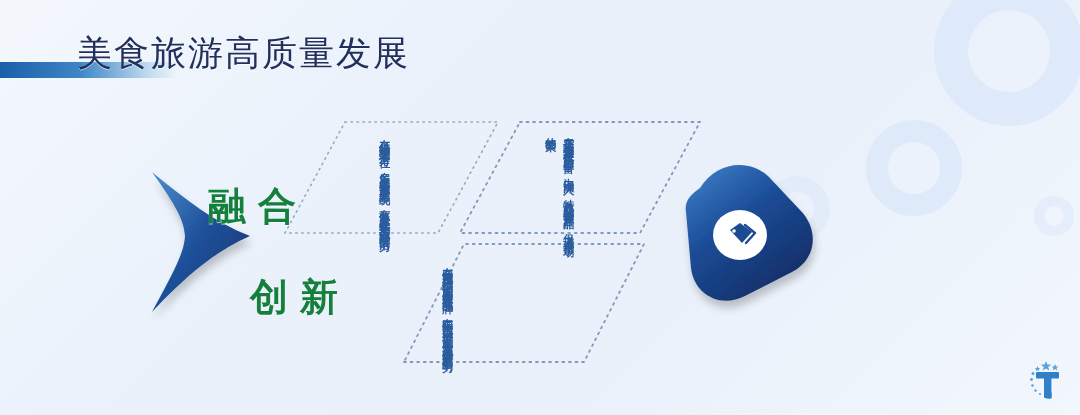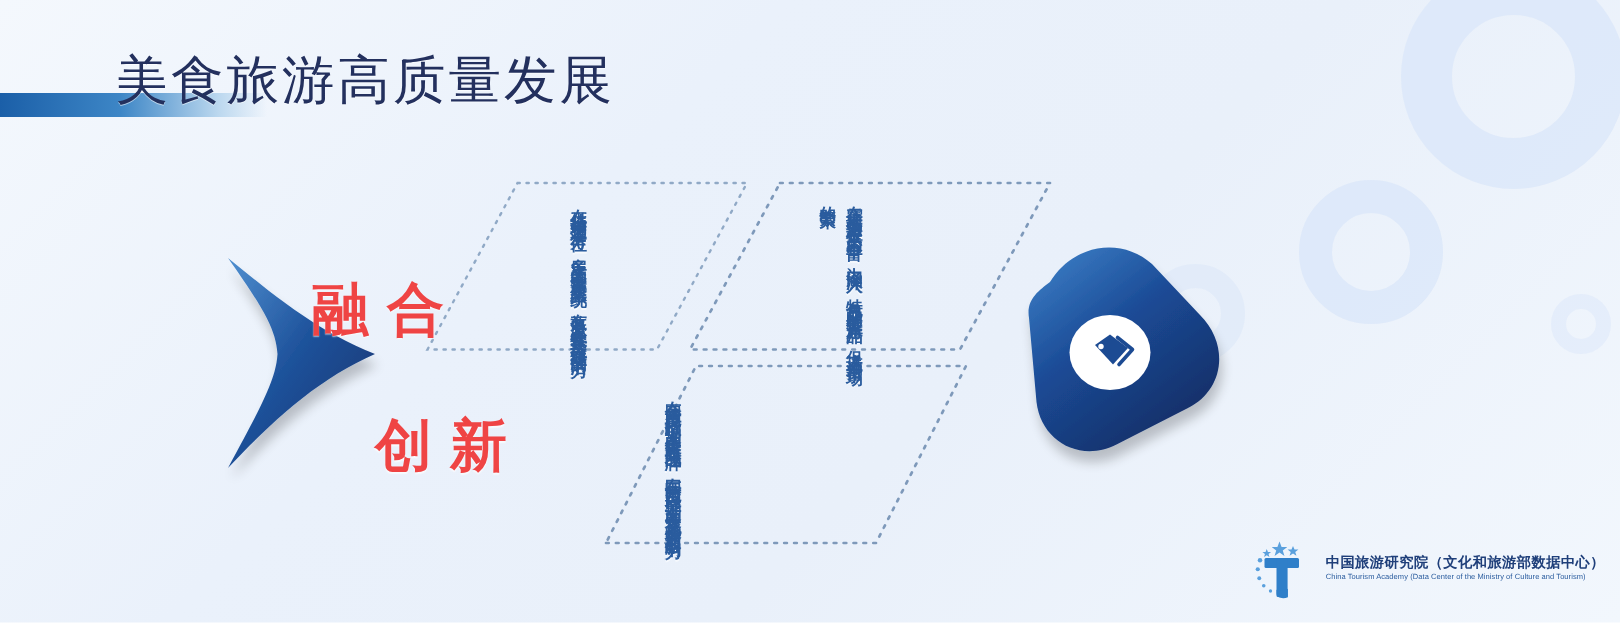--- a/index.html
+++ b/index.html
@@ -54,21 +54,21 @@
   .vt-demand{left:541px;top:128px;height:112px;}
   .vt-brand {left:438px;top:258px;height:108px;}
 
   
   .keyword{
     position:absolute;
     font-family:"Liberation Sans","DejaVu Sans",sans-serif;
     font-weight:bold;
     font-size:38px;
     letter-spacing:12px;
-    color:#ef4444;
+    color:#15803d;
     text-shadow:0 1px 1px rgba(255,255,255,.7);
     white-space:nowrap;
   }
   .kw-fusion{left:208px;top:181px;}
   .kw-innov {left:250px;top:272px;}
 
   
   .logo{
     position:absolute;right:10px;bottom:12px;
     display:flex;align-items:center;gap:7px;
@@ -181,17 +181,13 @@
         <circle cx="11.5" cy="33.5" r="1.2"></circle>
         <circle cx="16" cy="37" r="1.1"></circle>
       </g>
       <g fill="#2f7fc9">
         <rect x="12" y="15" width="23" height="6.6" rx="1"></rect>
         <rect x="20" y="15" width="7.4" height="26" rx="1"></rect>
         <path d="M20,38.5 C20,41.5 24,42.6 27.6,41.2 L27.6,35.5 C25,37 22,37.4 20,36.2 Z"></path>
       </g>
     </svg>
   </div>
-  <div class="logo-text">
-    <div class="logo-cn">中国旅游研究院（文化和旅游部数据中心）</div>
-    <div class="logo-en">China Tourism Academy (Data Center of the Ministry of Culture and Tourism)</div>
-  </div>
 </div>
 
 </body></html>

